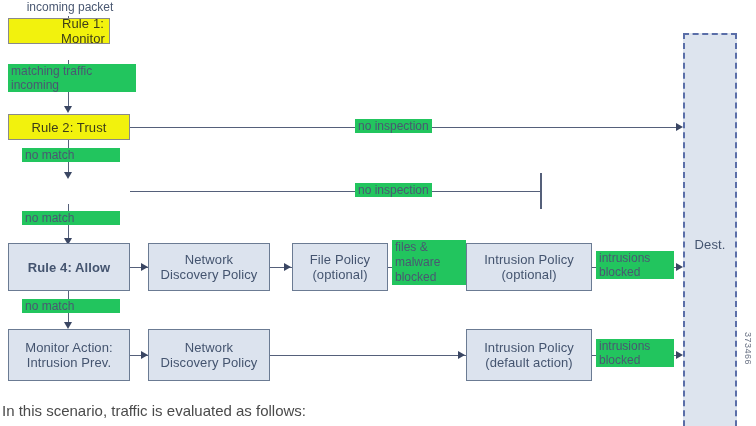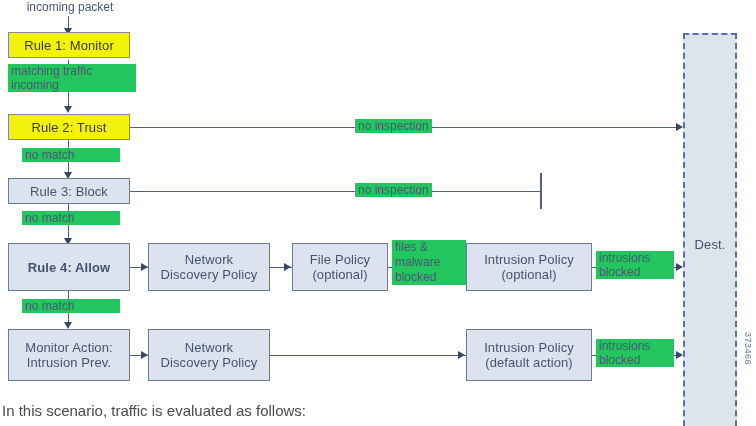--- a/index.html
+++ b/index.html
@@ -126,21 +126,21 @@
 </style>
 </head>
 <body>
 
 <div id="diagram">
 
   <div class="plain-text" style="left:10px; top:0px; width:120px;text-align:center;">incoming packet</div>
   <div class="vline" style="left:68px; top:16px; height:14px;"></div>
   <div class="arrow-d" style="left:64px; top:28px;"></div>
 
-  <div class="node yellow" style="left:8px; top:32px; width:122px; height:26px;">
+  <div class="node yellow" style="left:8px; top:18px; width:102px; height:26px;padding-left:48px;">
     <span>Rule 1: Monitor</span>
   </div>
 
   <div class="vline" style="left:68px; top:60px; height:48px;"></div>
   <div class="arrow-d" style="left:64px; top:106px;"></div>
   <div class="elabel multi" style="left:8px; top:64px; width:122px;">
     <span>matching traffic</span><br>
     <span>incoming</span>
   </div>
 
@@ -149,23 +149,20 @@
   </div>
 
   <div class="hline" style="left:130px; top:127px; width:551px;"></div>
   <div class="arrow-r" style="left:676px; top:123px;"></div>
   <div class="elabel" style="left:355px; top:119px;">no inspection</div>
 
   <div class="vline" style="left:68px; top:140px; height:36px;"></div>
   <div class="arrow-d" style="left:64px; top:172px;"></div>
   <div class="elabel" style="left:22px; top:148px; width:92px;">no match</div>
 
-  <div class="node" style="left:8px; top:178px; width:122px; height:26px;">
-    <span>Rule 3: Block</span>
-  </div>
 
   <div class="hline" style="left:130px; top:191px; width:410px;"></div>
   <div class="stopbar" style="left:540px; top:173px; height:36px;"></div>
   <div class="elabel" style="left:355px; top:183px;">no inspection</div>
 
   <div class="vline" style="left:68px; top:204px; height:38px;"></div>
   <div class="arrow-d" style="left:64px; top:238px;"></div>
   <div class="elabel" style="left:22px; top:211px; width:92px;">no match</div>
 
   <div class="node" style="left:8px; top:243px; width:122px; height:48px;font-weight:bold;">

